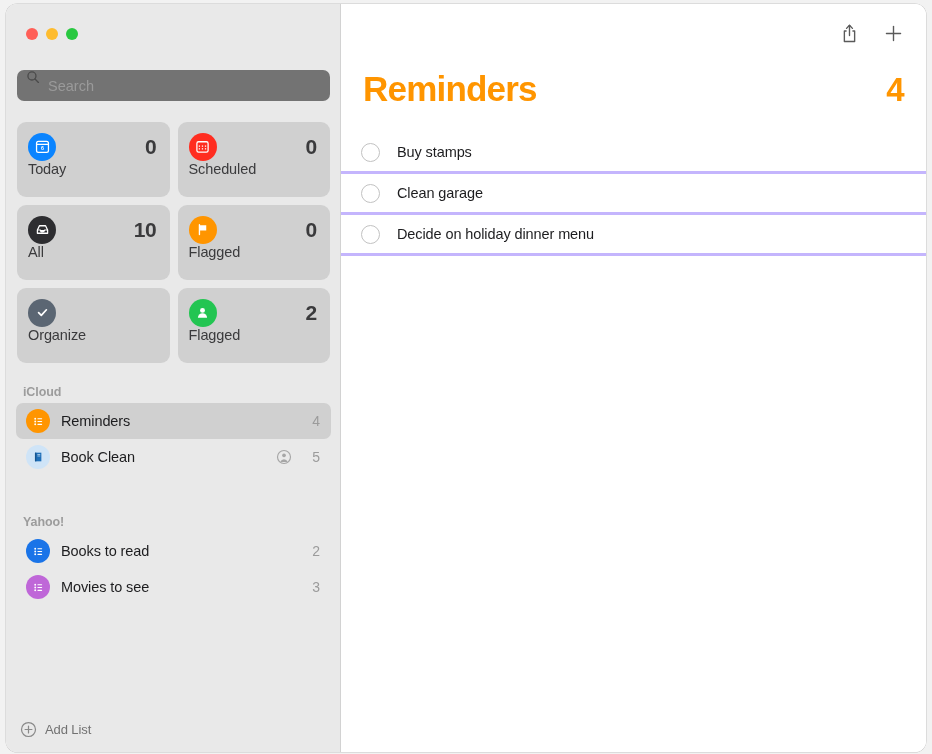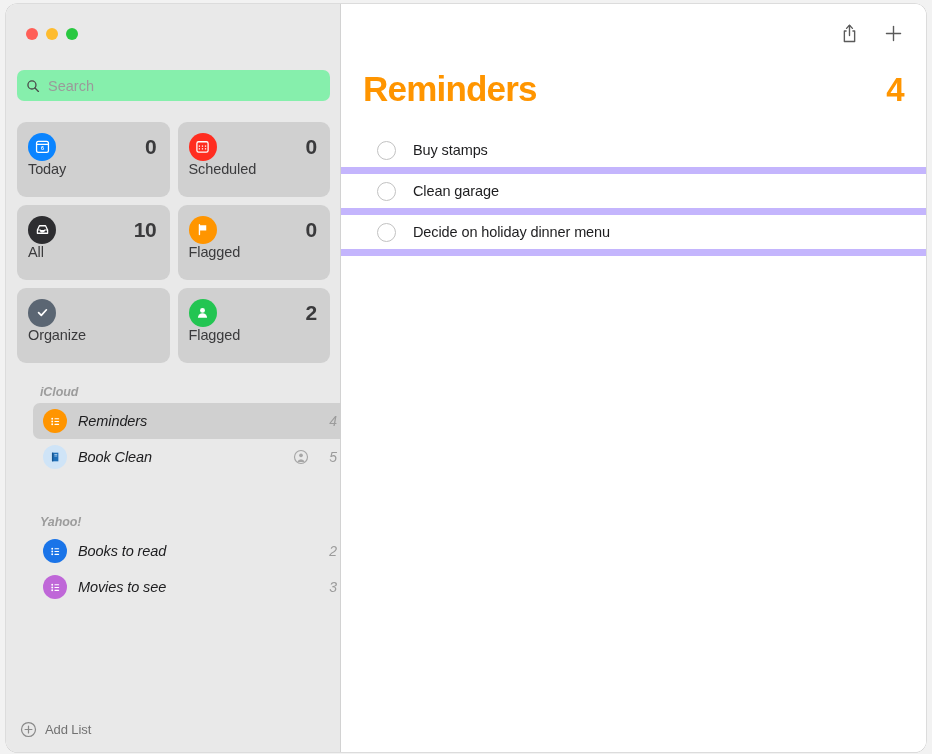--- a/index.html
+++ b/index.html
@@ -52,24 +52,23 @@
   .tl.red { background: #ff5f57; }
   .tl.yellow { background: #febc2e; }
   .tl.green { background: #28c840; }
 
   .search-wrap {
     position: absolute;
     top: 66px;
     left: 11px;
     width: 313px;
     height: 31px;
-    background: #86efac;
+    background: #737373;
     border-radius: 7px;
     display: flex;
-    align-items: center;
     padding: 0 9px;
     box-sizing: border-box;
   }
   .search-icon {
     width: 14px;
     height: 14px;
     flex: 0 0 14px;
     margin-right: 8px;
     color: #4a4a4a;
     display: flex;
@@ -130,23 +129,22 @@
   }
   .smart-label {
     font-size: 14.5px;
     color: #3b3b3d;
     letter-spacing: -0.1px;
   }
 
   
   .group {
     position: absolute;
-    left: 17px;
+    left: 0;
     width: 335px;
-    font-style: italic;
   }
   .group-title {
     font-size: 12.5px;
     color: #9c9c9c;
     font-weight: bold;
     padding-left: 17px;
     margin-bottom: 4px;
     letter-spacing: -0.1px;
   }
   .list-row {
@@ -268,22 +266,22 @@
   .reminders {
     position: absolute;
     top: 129px;
     left: 0;
     right: 0;
   }
   .reminder-row {
     height: 41px;
     display: flex;
     align-items: center;
-    padding-left: 36px;
-    border-bottom: 7px solid #c4b5fd;
+    padding-left: 20px;
+    border-bottom: 3px solid #c4b5fd;
     margin-left: 0;
     box-sizing: border-box;
     cursor: default;
   }
   .reminder-row:first-child { border-top: none; }
   .rem-check {
     width: 19px;
     height: 19px;
     border-radius: 50%;
     border: 1.4px solid #c2c2c2;

